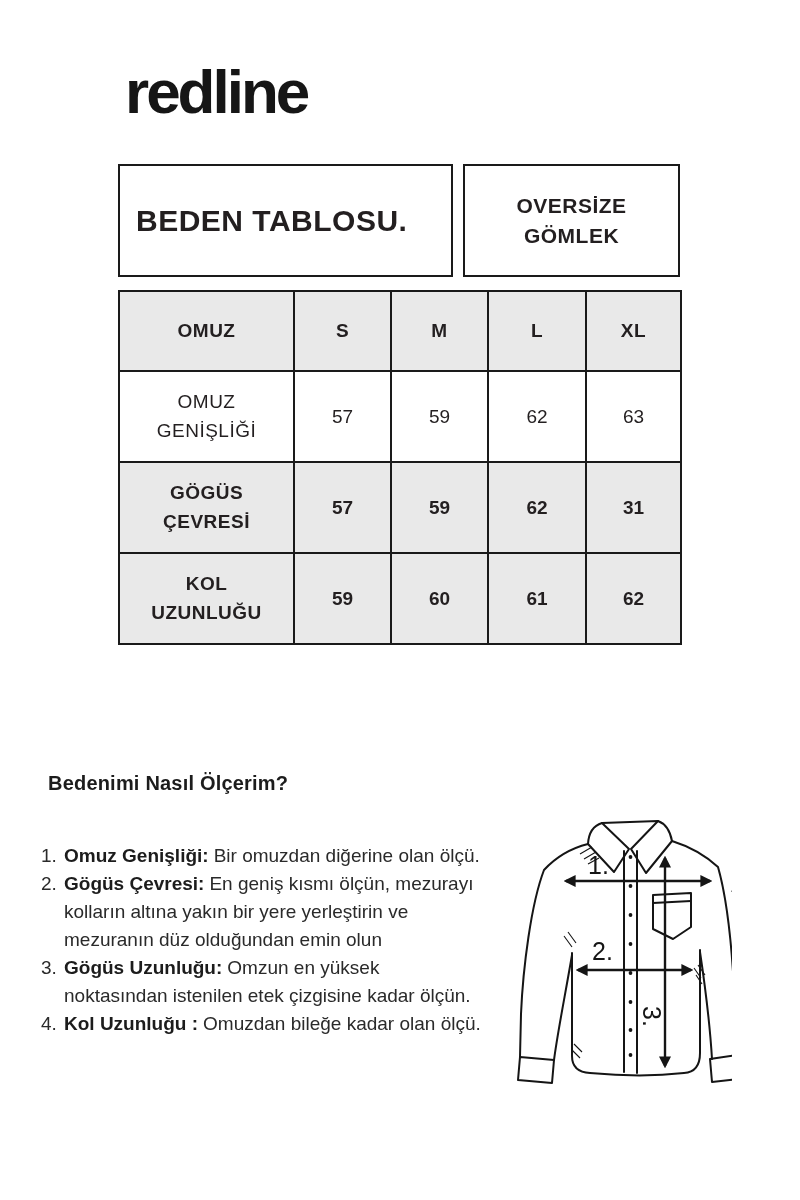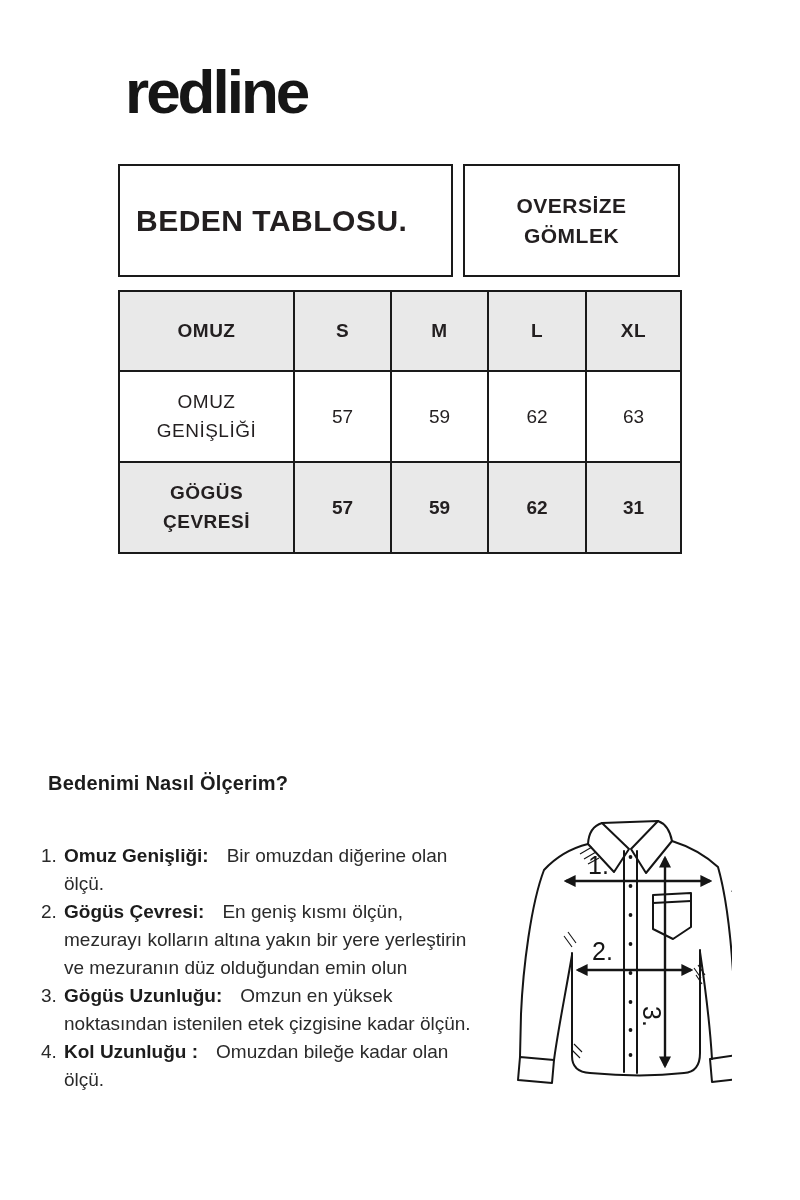--- a/index.html
+++ b/index.html
@@ -41,21 +41,21 @@
     position:absolute; left:48px; top:772px;
     font-size:20px; font-weight:bold; letter-spacing:0.2px; color:#1c1c1c;
   }
   .guide-list {
     position:absolute; left:41px; top:842px; width:440px;
     list-style:none; font-size:19px; line-height:28px; color:#2a2a2a;
   }
   .guide-list li { display:flex; }
   .guide-list .num { flex:0 0 23px; }
   .guide-list p { flex:1; }
-  .guide-list .term { font-weight:bold; color:#1c1c1c; margin-right:18px; }
+  .guide-list .term { font-weight:bold; color:#1c1c1c; margin-right:5px; }
   .shirt-diagram { position:absolute; left:510px; top:810px; }
   .shirt-diagram text { font-family:"Liberation Sans", sans-serif; }
 </style>
 </head>
 <body>
 
 <div class="page">
 
   <div class="logo">redline</div>
 
@@ -100,20 +100,30 @@
       <tr class="hl">
         <td class="rowlabel">
           <span>GÖGÜS</span>
           <span>ÇEVRESİ</span>
         </td>
         <td>57</td>
         <td>59</td>
         <td>62</td>
         <td>31</td>
       </tr>
+      <tr class="hl">
+        <td class="rowlabel">
+          <span>KOL</span>
+          <span>UZUNLUĞU</span>
+        </td>
+        <td>59</td>
+        <td>60</td>
+        <td>61</td>
+        <td>62</td>
+      </tr>
     </tbody>
   </table>
 
   <h2 class="guide-heading">Bedenimi Nasıl Ölçerim?</h2>
 
   <ol class="guide-list">
     <li>
       <span class="num">1.</span>
       <p><span class="term">Omuz Genişliği:</span><span class="desc">Bir omuzdan diğerine olan ölçü.</span></p>
     </li>

